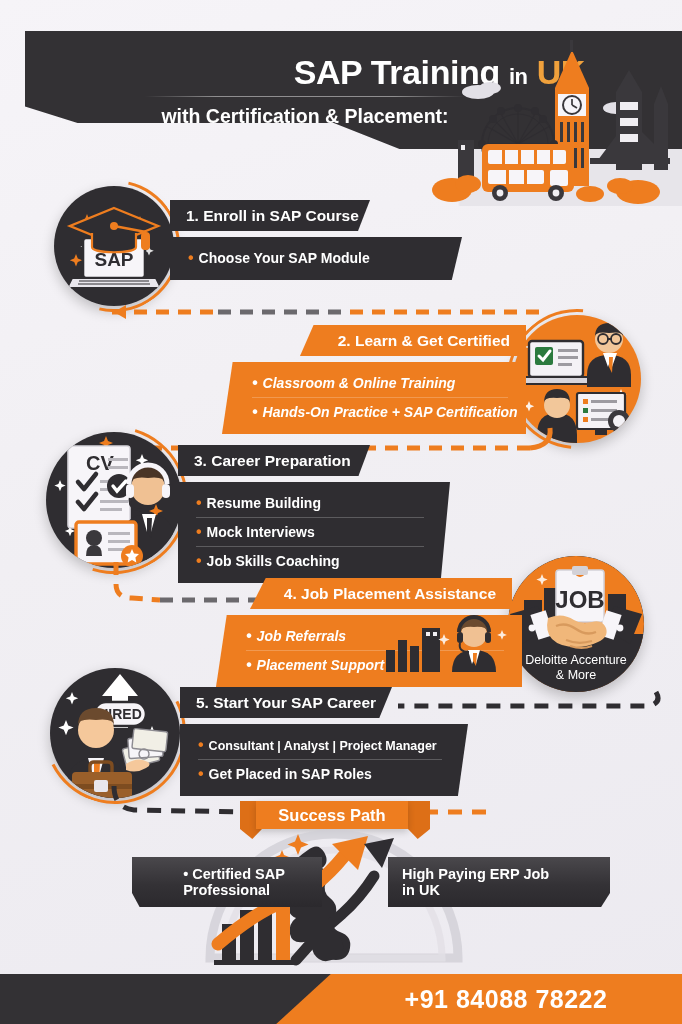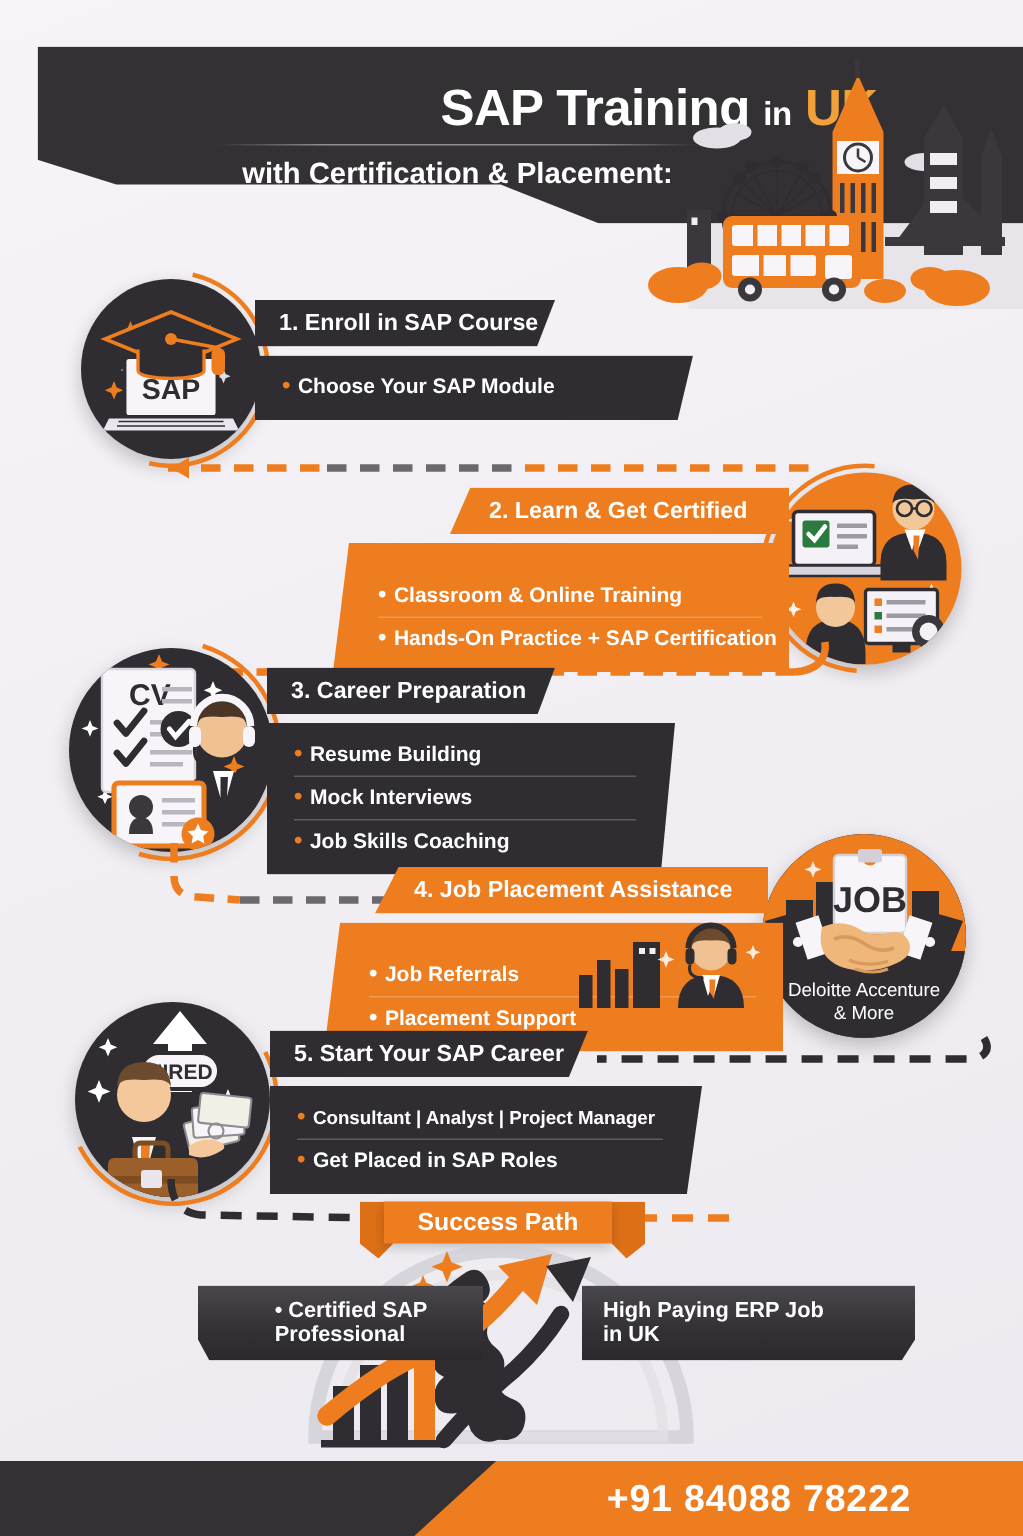--- a/index.html
+++ b/index.html
@@ -67,30 +67,30 @@
 
   .title-ban {
     position:absolute; height:31px; line-height:31px;
     background:#2f2d31; color:#ffffff;
     font-size:15.5px; font-weight:bold;
     padding-left:16px; padding-right:26px;
     box-shadow:0 4px 8px rgba(0,0,0,.17);
     white-space:nowrap;
   }
   .title-ban.r { clip-path:polygon(0 0,100% 0,94% 100%,0 100%); }
-  .title-ban.l { clip-path:polygon(6% 0,100% 0,100% 100%,0 100%); padding-right:16px; padding-left:26px;}
+  .title-ban.l { clip-path:polygon(6% 0,100% 0,100% 100%,0 100%); text-align:right; padding-right:16px; padding-left:26px;}
   .title-ban.orange { background:#ee7d1f; }
 
   .body-ban {
     position:absolute; background:#2f2d31;
     box-shadow:0 5px 11px rgba(0,0,0,.18);
     padding:7px 26px 8px 18px;
   }
   .body-ban.r { clip-path:polygon(0 0,100% 0,96.5% 100%,0 100%); }
-  .body-ban.l { clip-path:polygon(3.5% 0,100% 0,100% 100%,0 100%); padding:21px 18px 8px 30px; }
+  .body-ban.l { clip-path:polygon(3.5% 0,100% 0,100% 100%,0 100%); padding:7px 18px 8px 30px;font-style:italic; }
   .body-ban.orange { background:#ee7d1f; }
 
   .bline {
     font-size:14px; font-weight:bold; color:#ffffff;
     padding:5px 0 5px 0; white-space:nowrap; position:relative;
   }
   .bline + .bline { border-top:1px solid rgba(255,255,255,.22); }
   .bline .dot { color:#ee7d1f; font-size:16px; margin-right:5px; }
   .body-ban.orange .bline .dot { color:#ffffff; }
   .bline.small { font-size:12.5px; }

